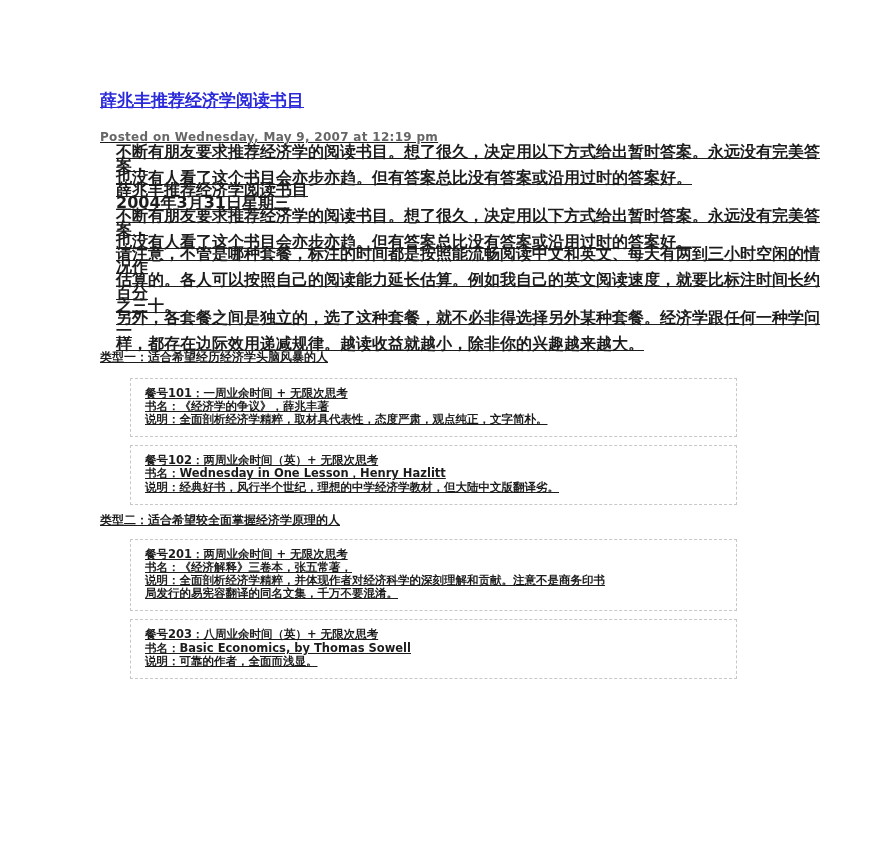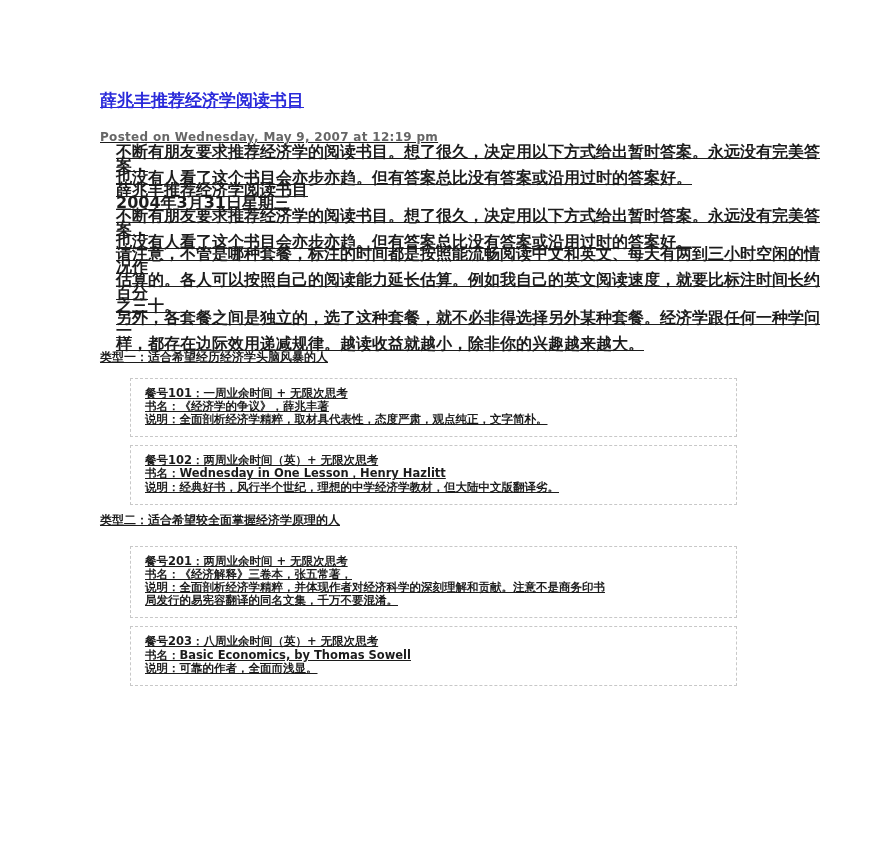--- a/index.html
+++ b/index.html
@@ -45,21 +45,21 @@
     font-size: 16px;
     line-height: 12.8px;
     width: 716px;
     margin-left: 16px;
   }
   .section-heading {
     font-size: 12px;
     line-height: 12.8px;
   }
   .section-heading.first { margin-bottom: 14px; }
-  .section-heading.second { margin-top: 9px; margin-bottom: 19px; }
+  .section-heading.second { margin-top: 9px; margin-bottom: 12px; }
   .meal-box {
     margin-left: 30px;
     width: 607px;
     border: 1px dashed var(--box-border);
     padding: 8px 12px 10px 14px;
     font-size: 11.5px;
     line-height: 13.2px;
     margin-bottom: 8px;
     background: var(--page-bg);
   }

